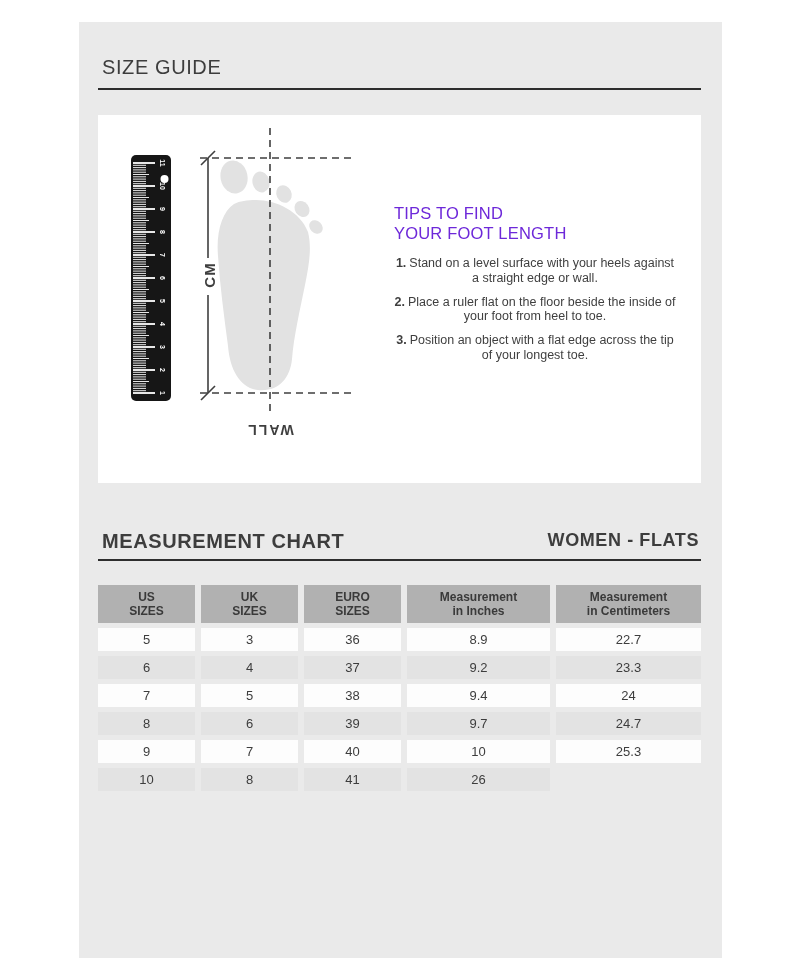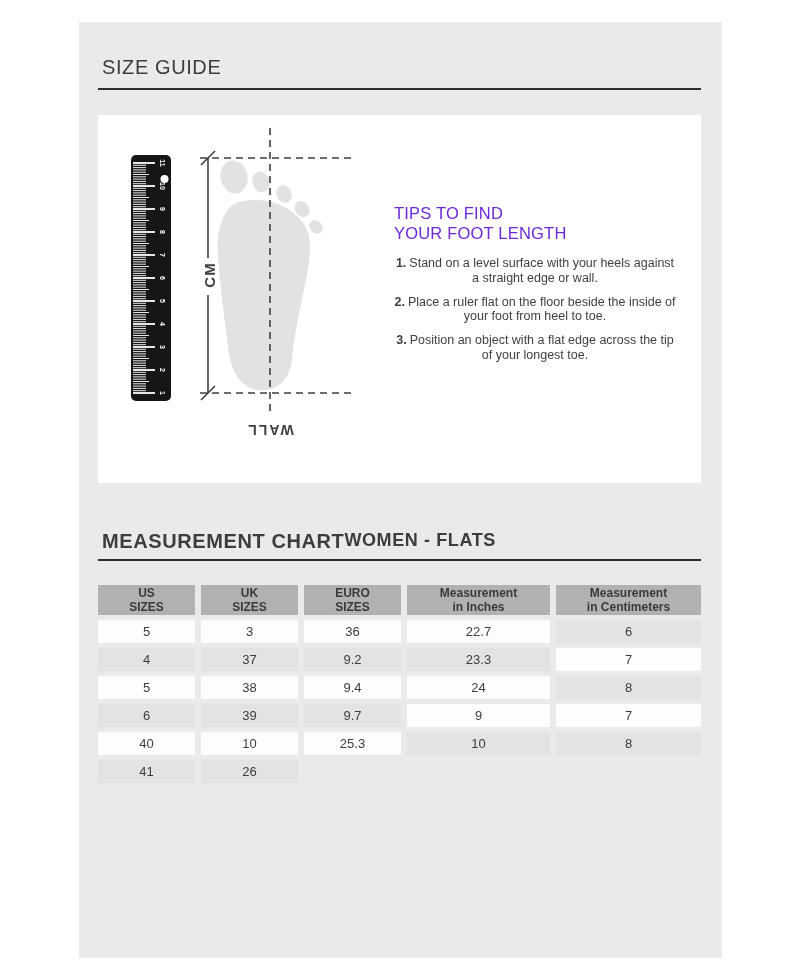--- a/index.html
+++ b/index.html
@@ -9,39 +9,39 @@
           background:#eaeaea; }
 
   
   .size-title { position:absolute; left:23px; top:34px; font-size:20px; font-weight:400;
                 letter-spacing:0.6px; color:#3d3d3d; }
   .rule { position:absolute; left:19px; width:603px; height:2px; background:#2d2d2d; }
   .rule1 { top:66px; }
   .rule2 { top:537px; height:2px; }
 
   .chart-title-row { position:absolute; left:23px; top:508px; width:597px;
-                     display:flex; align-items:flex-end; }
+                     display:flex; justify-content:space-between; align-items:flex-end; }
   .chart-title { font-size:20px; font-weight:700; letter-spacing:0.6px; }
   .chart-cat   { font-size:18px; font-weight:700; letter-spacing:0.6px; padding-bottom:2px; }
 
   
   .panel { position:absolute; left:19px; top:93px; width:603px; height:368px; background:#ffffff; }
   .illu  { position:absolute; left:8px; top:5px; }
 
   .tips  { position:absolute; left:296px; top:88px; width:282px; }
   .tips h3 { font-size:16.5px; line-height:20px; font-weight:400; letter-spacing:0.2px;
              white-space:pre-line; margin-bottom:13px; color:#6d28d9; }
   .tips p  { font-size:12.5px; line-height:14.8px; margin-bottom:9px; color:#3f3f3f;text-align:center; }
   .tips p b { font-weight:700; margin-right:3px; }
 
   
   .sizes-table { position:absolute; left:19px; top:563px; width:603px;
                  display:grid; grid-template-columns:97px 97px 97px 143px 145px;
                  column-gap:6px; row-gap:5px; }
-  .th { background:#b1b1b1; height:30px; display:flex; align-items:center; justify-content:center;
+  .th { background:#b1b1b1; height:38px; display:flex; align-items:center; justify-content:center;
         text-align:center; font-size:12px; font-weight:700; line-height:14px;
         white-space:pre-line; color:#3a3a3a; }
   .td { height:23px; display:flex; align-items:center; justify-content:center;
         font-size:13px; color:#3d3d3d; }
   .td.w { background:#fdfdfd; }
   .td.g { background:#e3e3e3; }
 </style>
 </head>
 <body>
 
@@ -234,35 +234,37 @@
 SIZES</div>
       <div class="th">EURO
 SIZES</div>
       <div class="th">Measurement
 in Inches</div>
       <div class="th">Measurement
 in Centimeters</div>
       <div class="td w">5</div>
       <div class="td w">3</div>
       <div class="td w">36</div>
+      <div class="td w">8.9</div>
       <div class="td w">22.7</div>
       <div class="td g">6</div>
       <div class="td g">4</div>
       <div class="td g">37</div>
       <div class="td g">9.2</div>
       <div class="td g">23.3</div>
       <div class="td w">7</div>
       <div class="td w">5</div>
       <div class="td w">38</div>
       <div class="td w">9.4</div>
       <div class="td w">24</div>
       <div class="td g">8</div>
       <div class="td g">6</div>
       <div class="td g">39</div>
       <div class="td g">9.7</div>
+      <div class="td g">24.7</div>
       <div class="td w">9</div>
       <div class="td w">7</div>
       <div class="td w">40</div>
       <div class="td w">10</div>
       <div class="td w">25.3</div>
       <div class="td g">10</div>
       <div class="td g">8</div>
       <div class="td g">41</div>
       <div class="td g">26</div>
     </div>

